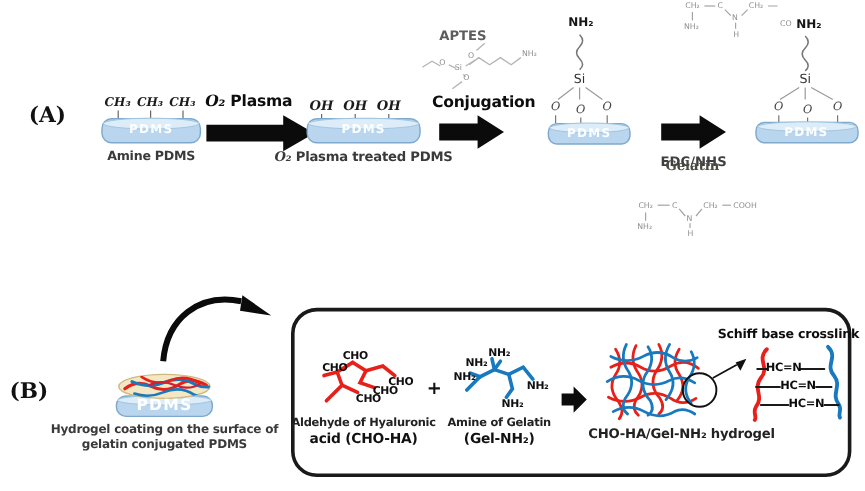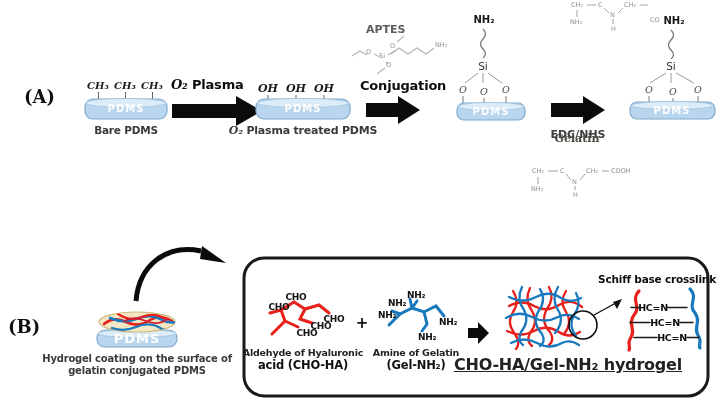--- a/index.html
+++ b/index.html
@@ -192,21 +192,21 @@
       </g>
     </g>
   </svg>
 
   <span class="abs panel-label" style="left:24px;top:86px;">(A)</span>
 
   <span class="abs chem-it c" style="left:98px;top:80px;">CH₃</span>
   <span class="abs chem-it c" style="left:125px;top:80px;">CH₃</span>
   <span class="abs chem-it c" style="left:152px;top:80px;">CH₃</span>
   <span class="abs dish-text c" style="left:126px;top:103px;">PDMS</span>
-  <span class="abs cap c" style="left:126px;top:124px;">Bare PDMS</span>
+  <span class="abs cap c" style="left:126px;top:124px;">Amine PDMS</span>
 
   <span class="abs arrow-label" style="left:171px;top:77px;"><span class="pfx">O₂</span><span> Plasma</span></span>
 
   <span class="abs oh c" style="left:268px;top:82px;">OH</span>
   <span class="abs oh c" style="left:296px;top:82px;">OH</span>
   <span class="abs oh c" style="left:324px;top:82px;">OH</span>
   <span class="abs dish-text c" style="left:303px;top:103px;">PDMS</span>
   <span class="abs cap c" style="left:303px;top:124px;font-size:11px;"><span class="pfx">O₂</span><span> Plasma treated PDMS</span></span>
 
   <span class="abs gray-title" style="left:366px;top:23px;">APTES</span>
@@ -267,20 +267,20 @@
   <span class="abs plus cc" style="left:362px;top:323px;">+</span>
 
   <span class="abs box-chem cc" style="left:416px;top:295px;">NH₂</span>
   <span class="abs box-chem cc" style="left:397px;top:303px;">NH₂</span>
   <span class="abs box-chem cc" style="left:387px;top:315px;">NH₂</span>
   <span class="abs box-chem cc" style="left:448px;top:322px;">NH₂</span>
   <span class="abs box-chem cc" style="left:427px;top:337px;">NH₂</span>
   <span class="abs box-cap c" style="left:416px;top:347px;">Amine of Gelatin</span>
   <span class="abs box-cap-big c" style="left:416px;top:358px;">(Gel-NH₂)</span>
 
-  <span class="abs box-cap c" style="left:568px;top:355px;font-size:16px;text-decoration:underline;">CHO-HA/Gel-NH₂  hydrogel</span>
+  <span class="abs box-cap c" style="left:568px;top:355px;font-size:11px;">CHO-HA/Gel-NH₂  hydrogel</span>
 
   <span class="abs schiff-title c" style="left:657px;top:273px;">Schiff base crosslink</span>
   <span class="abs hcn cc" style="left:653px;top:307px;">HC=N</span>
   <span class="abs hcn cc" style="left:665px;top:322px;">HC=N</span>
   <span class="abs hcn cc" style="left:672px;top:337px;">HC=N</span>
 
 </div>
 
 </body></html>

